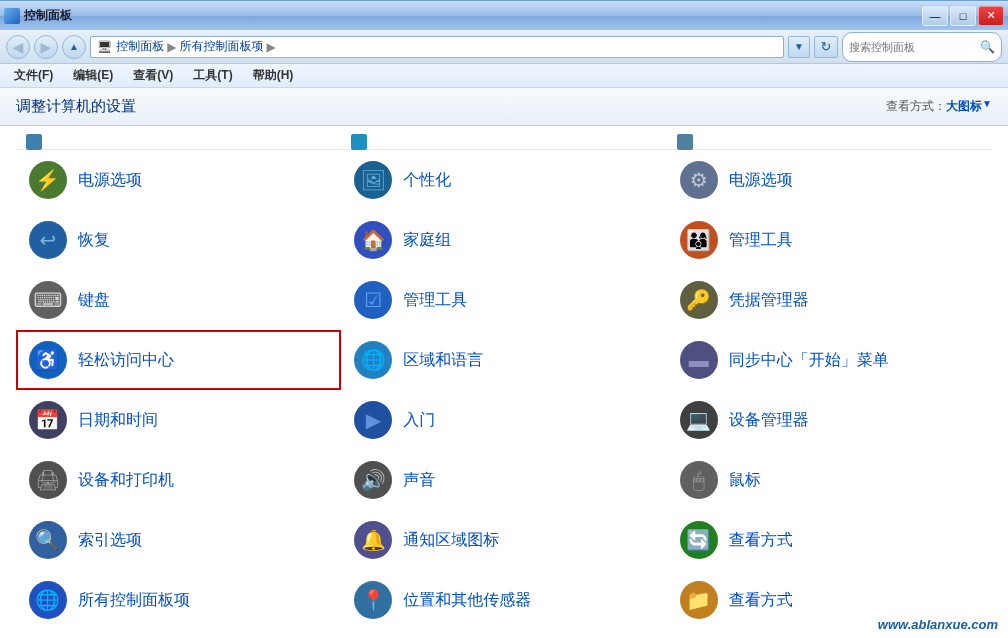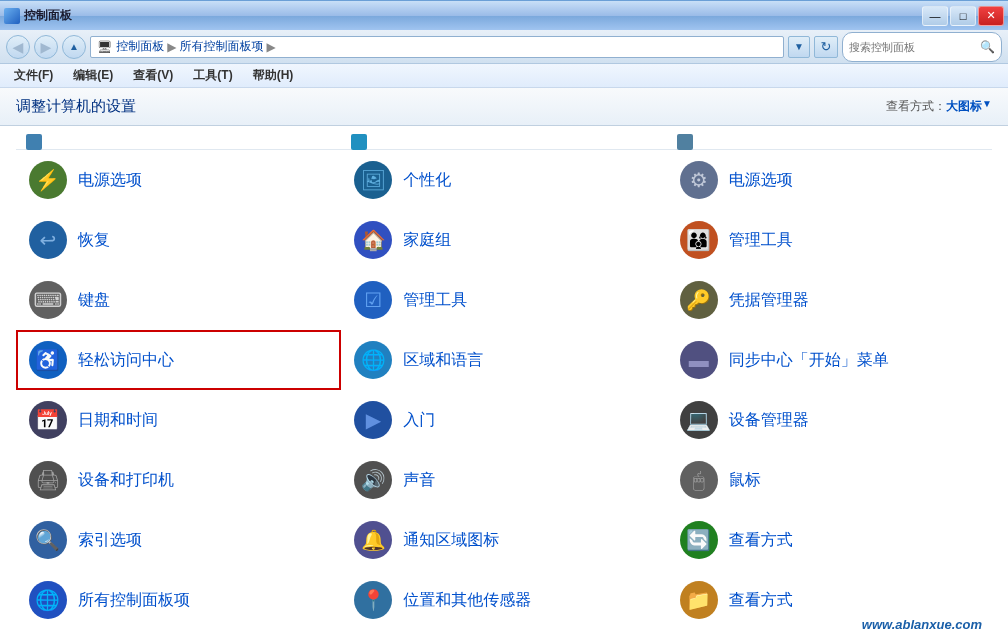--- a/index.html
+++ b/index.html
@@ -221,21 +221,21 @@
       width: 36px; height: 36px;
       border-radius: 50%;
       display: flex; align-items: center; justify-content: center;
       font-size: 18px;
     }
 
     
     .watermark {
       position: fixed;
       bottom: 6px;
-      right: 26px;
+      right: 10px;
       font-size: 13px;
       color: #1a5fa8;
       font-weight: bold;
       font-style: italic;
     }
 
     
     .partial-top {
       height: 16px;
       border-bottom: 1px solid #e0e8f0;

